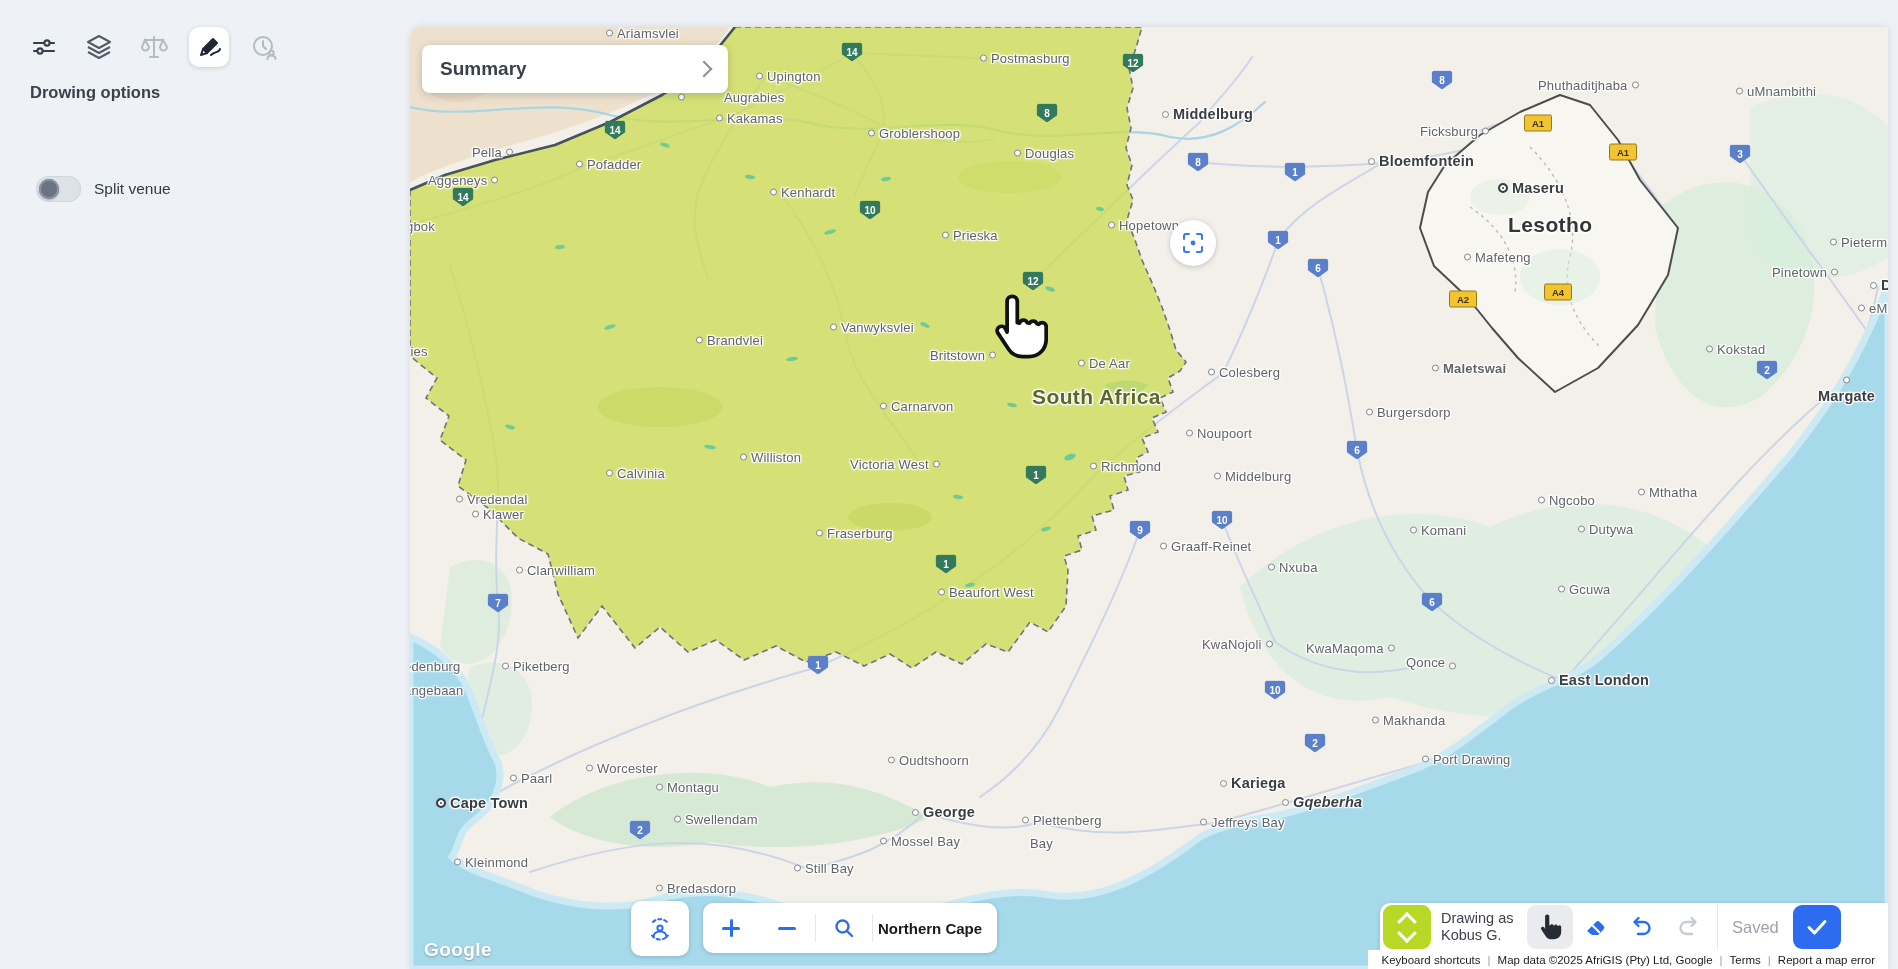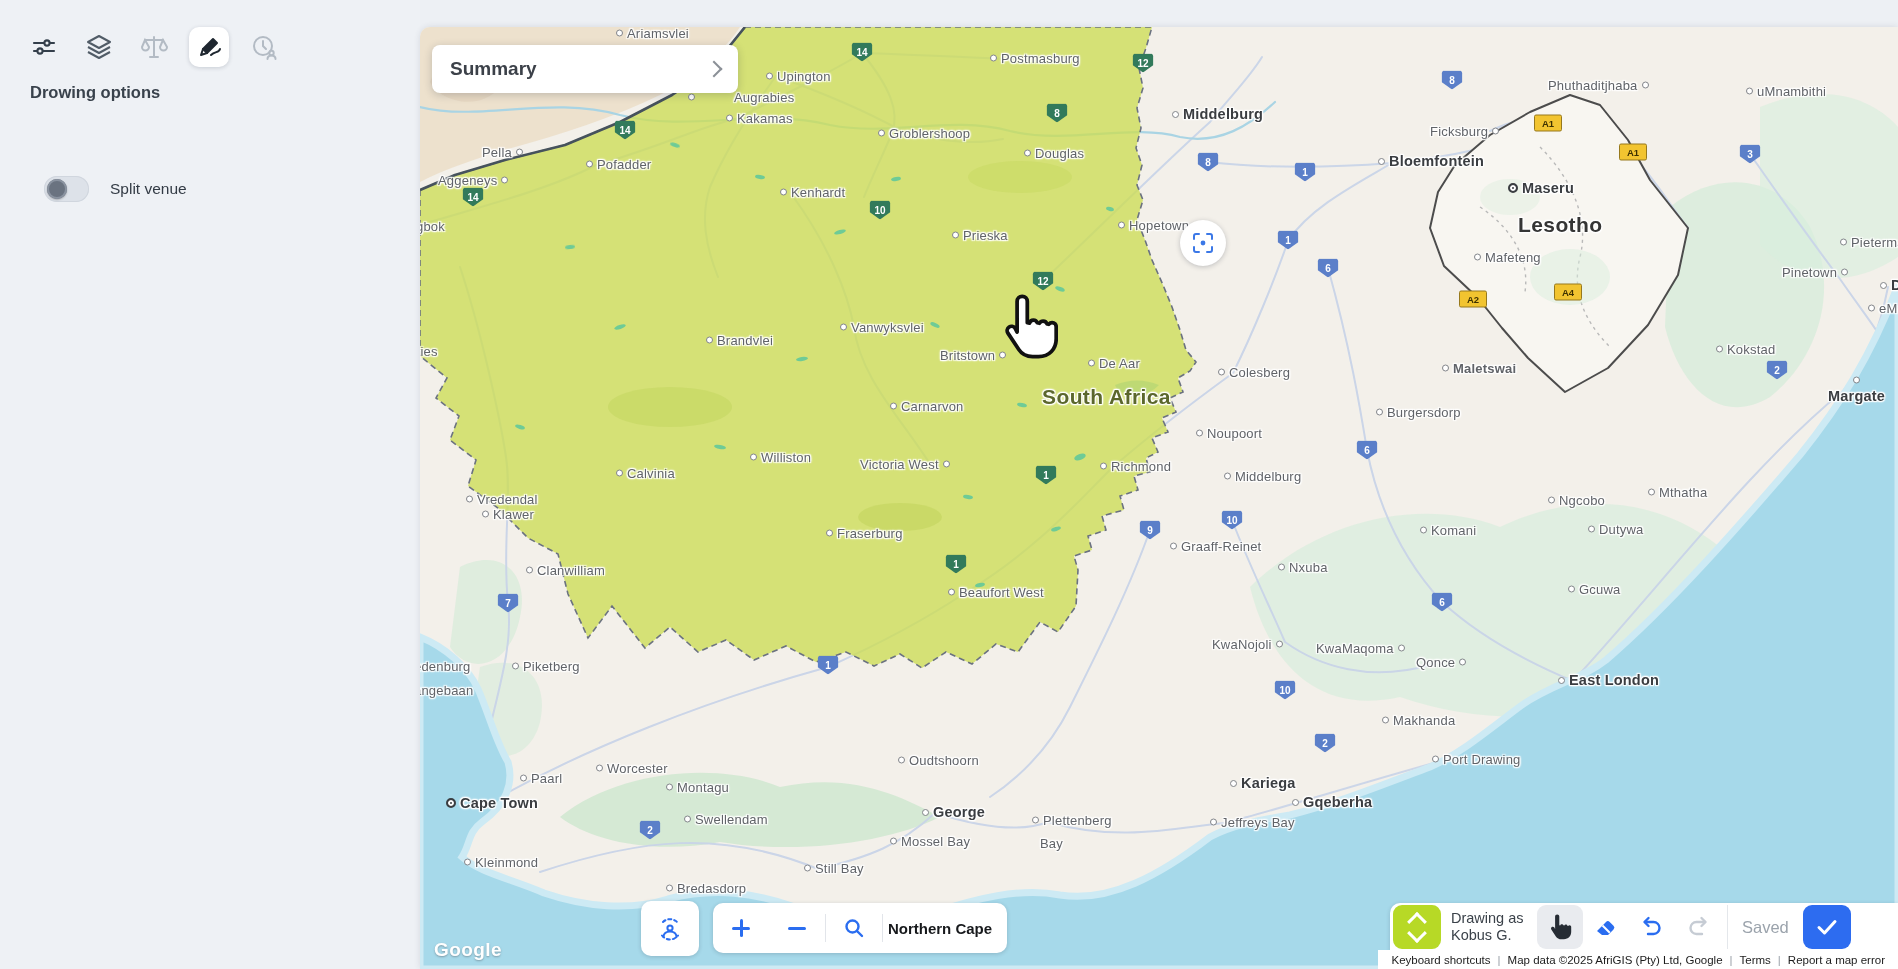--- a/index.html
+++ b/index.html
@@ -7,27 +7,27 @@
 
   
   #sidebar{position:absolute;left:0;top:0;width:420px;height:969px;background:#eef1f5;}
   .toolbar{position:absolute;left:24px;top:27px;display:flex;gap:15px;}
   .tool-btn{width:40px;height:40px;border-radius:10px;display:flex;align-items:center;justify-content:center;cursor:pointer;}
   .tool-btn.sel{background:#ffffff;box-shadow:0 1px 4px rgba(30,40,60,.18);}
   .sec-title{position:absolute;left:30px;top:83px;font-size:16.5px;font-weight:700;color:#39424c;}
   .select{position:absolute;left:28px;top:116px;width:374px;height:43px;background:#fff;border-radius:9px;box-shadow:0 1px 3px rgba(30,40,60,.10);display:flex;align-items:center;padding:0 14px;box-sizing:border-box;cursor:pointer;}
   .swatch{width:30px;height:15px;border-radius:4px;background:#0a0a0a;margin-right:13px;}
   .select .sel-label{font-size:15.5px;font-weight:600;color:#2b333c;flex:1;}
-  .toggle-row{position:absolute;left:44px;top:176px;display:flex;align-items:center;gap:21px;}
+  .toggle-row{position:absolute;left:36px;top:176px;display:flex;align-items:center;gap:13px;}
   .toggle{width:45px;height:26px;border-radius:13px;background:#dde2e9;position:relative;box-shadow:inset 0 0 0 1px #d0d6de;cursor:pointer;}
   .knob{position:absolute;left:3px;top:3px;width:20px;height:20px;border-radius:50%;background:#6a7380;box-shadow:inset 0 0 0 2px #8a93a0,0 1px 2px rgba(0,0,0,.25);}
   .toggle-label{font-size:15.5px;color:#333b45;}
 
   
-  #map{position:absolute;left:420px;top:27px;width:1478px;height:942px;background:#f2efe9;border-radius:10px 0 0 0;overflow:hidden;box-shadow:0 0 6px rgba(40,50,70,.12);}
+  #map{position:absolute;left:410px;top:27px;width:1478px;height:942px;background:#f2efe9;border-radius:10px 0 0 0;overflow:hidden;box-shadow:0 0 6px rgba(40,50,70,.12);}
   #basemap{position:absolute;left:0;top:0;}
   #labels{position:absolute;left:0;top:0;width:1478px;height:942px;pointer-events:none;}
   .lbl{position:absolute;transform:translateY(-50%);display:flex;align-items:center;gap:4px;white-space:nowrap;font-size:13px;color:#606368;letter-spacing:.2px;
        text-shadow:0 0 3px #fff,0 0 3px #fff,1px 1px 1px #fff,-1px -1px 1px #fff,1px -1px 1px #fff,-1px 1px 1px #fff;}
   .lbl.city{font-weight:700;color:#3a3d41;font-size:14.5px;}
   .lbl.big{font-size:21px;font-weight:700;letter-spacing:.4px;}
   .lbl.ol{color:#5b672c;}
   .lbl.dk{color:#353535;}
   .mk{width:5px;height:5px;border:1.5px solid #808388;border-radius:50%;background:#fff;flex:0 0 auto;box-sizing:content-box;}
   .mk.tg{width:6px;height:6px;border:2px solid #3a3d41;background:#3a3d41;box-shadow:inset 0 0 0 2px #fff;}
@@ -448,41 +448,41 @@
           <span>Beaufort West</span>
         </div>
         <div class="lbl mr" style="left: 792px; top: 617px;">
           <span>KwaNojoli</span>
           <i class="mk"></i>
         </div>
         <div class="lbl mr" style="left: 896px; top: 621px;">
           <span>KwaMaqoma</span>
           <i class="mk"></i>
         </div>
-        <div class="lbl mr" style="left: 996px; top: 635px;">
+        <div class="lbl mr" style="left: 996px; top: 635px; align-items: flex-end;">
           <span>Qonce</span>
           <i class="mk"></i>
         </div>
         <div class="lbl city" style="left: 1138px; top: 653px;">
           <i class="mk"></i>
           <span>East London</span>
         </div>
         <div class="lbl " style="left: 962px; top: 693px;">
           <i class="mk"></i>
           <span>Makhanda</span>
         </div>
         <div class="lbl " style="left: 1012px; top: 732px;">
           <i class="mk"></i>
           <span>Port Drawing</span>
         </div>
         <div class="lbl city" style="left: 810px; top: 756px;">
           <i class="mk"></i>
           <span>Kariega</span>
         </div>
-        <div class="lbl city" style="left: 872px; top: 775px;">
+        <div class="lbl city" style="left: 872px; top: 775px; font-style: italic;">
           <i class="mk"></i>
           <span>Gqeberha</span>
         </div>
         <div class="lbl " style="left: 790px; top: 795px;">
           <i class="mk"></i>
           <span>Jeffreys Bay</span>
         </div>
         <div class="lbl " style="left: 478px; top: 733px;">
           <i class="mk"></i>
           <span>Oudtshoorn</span>

